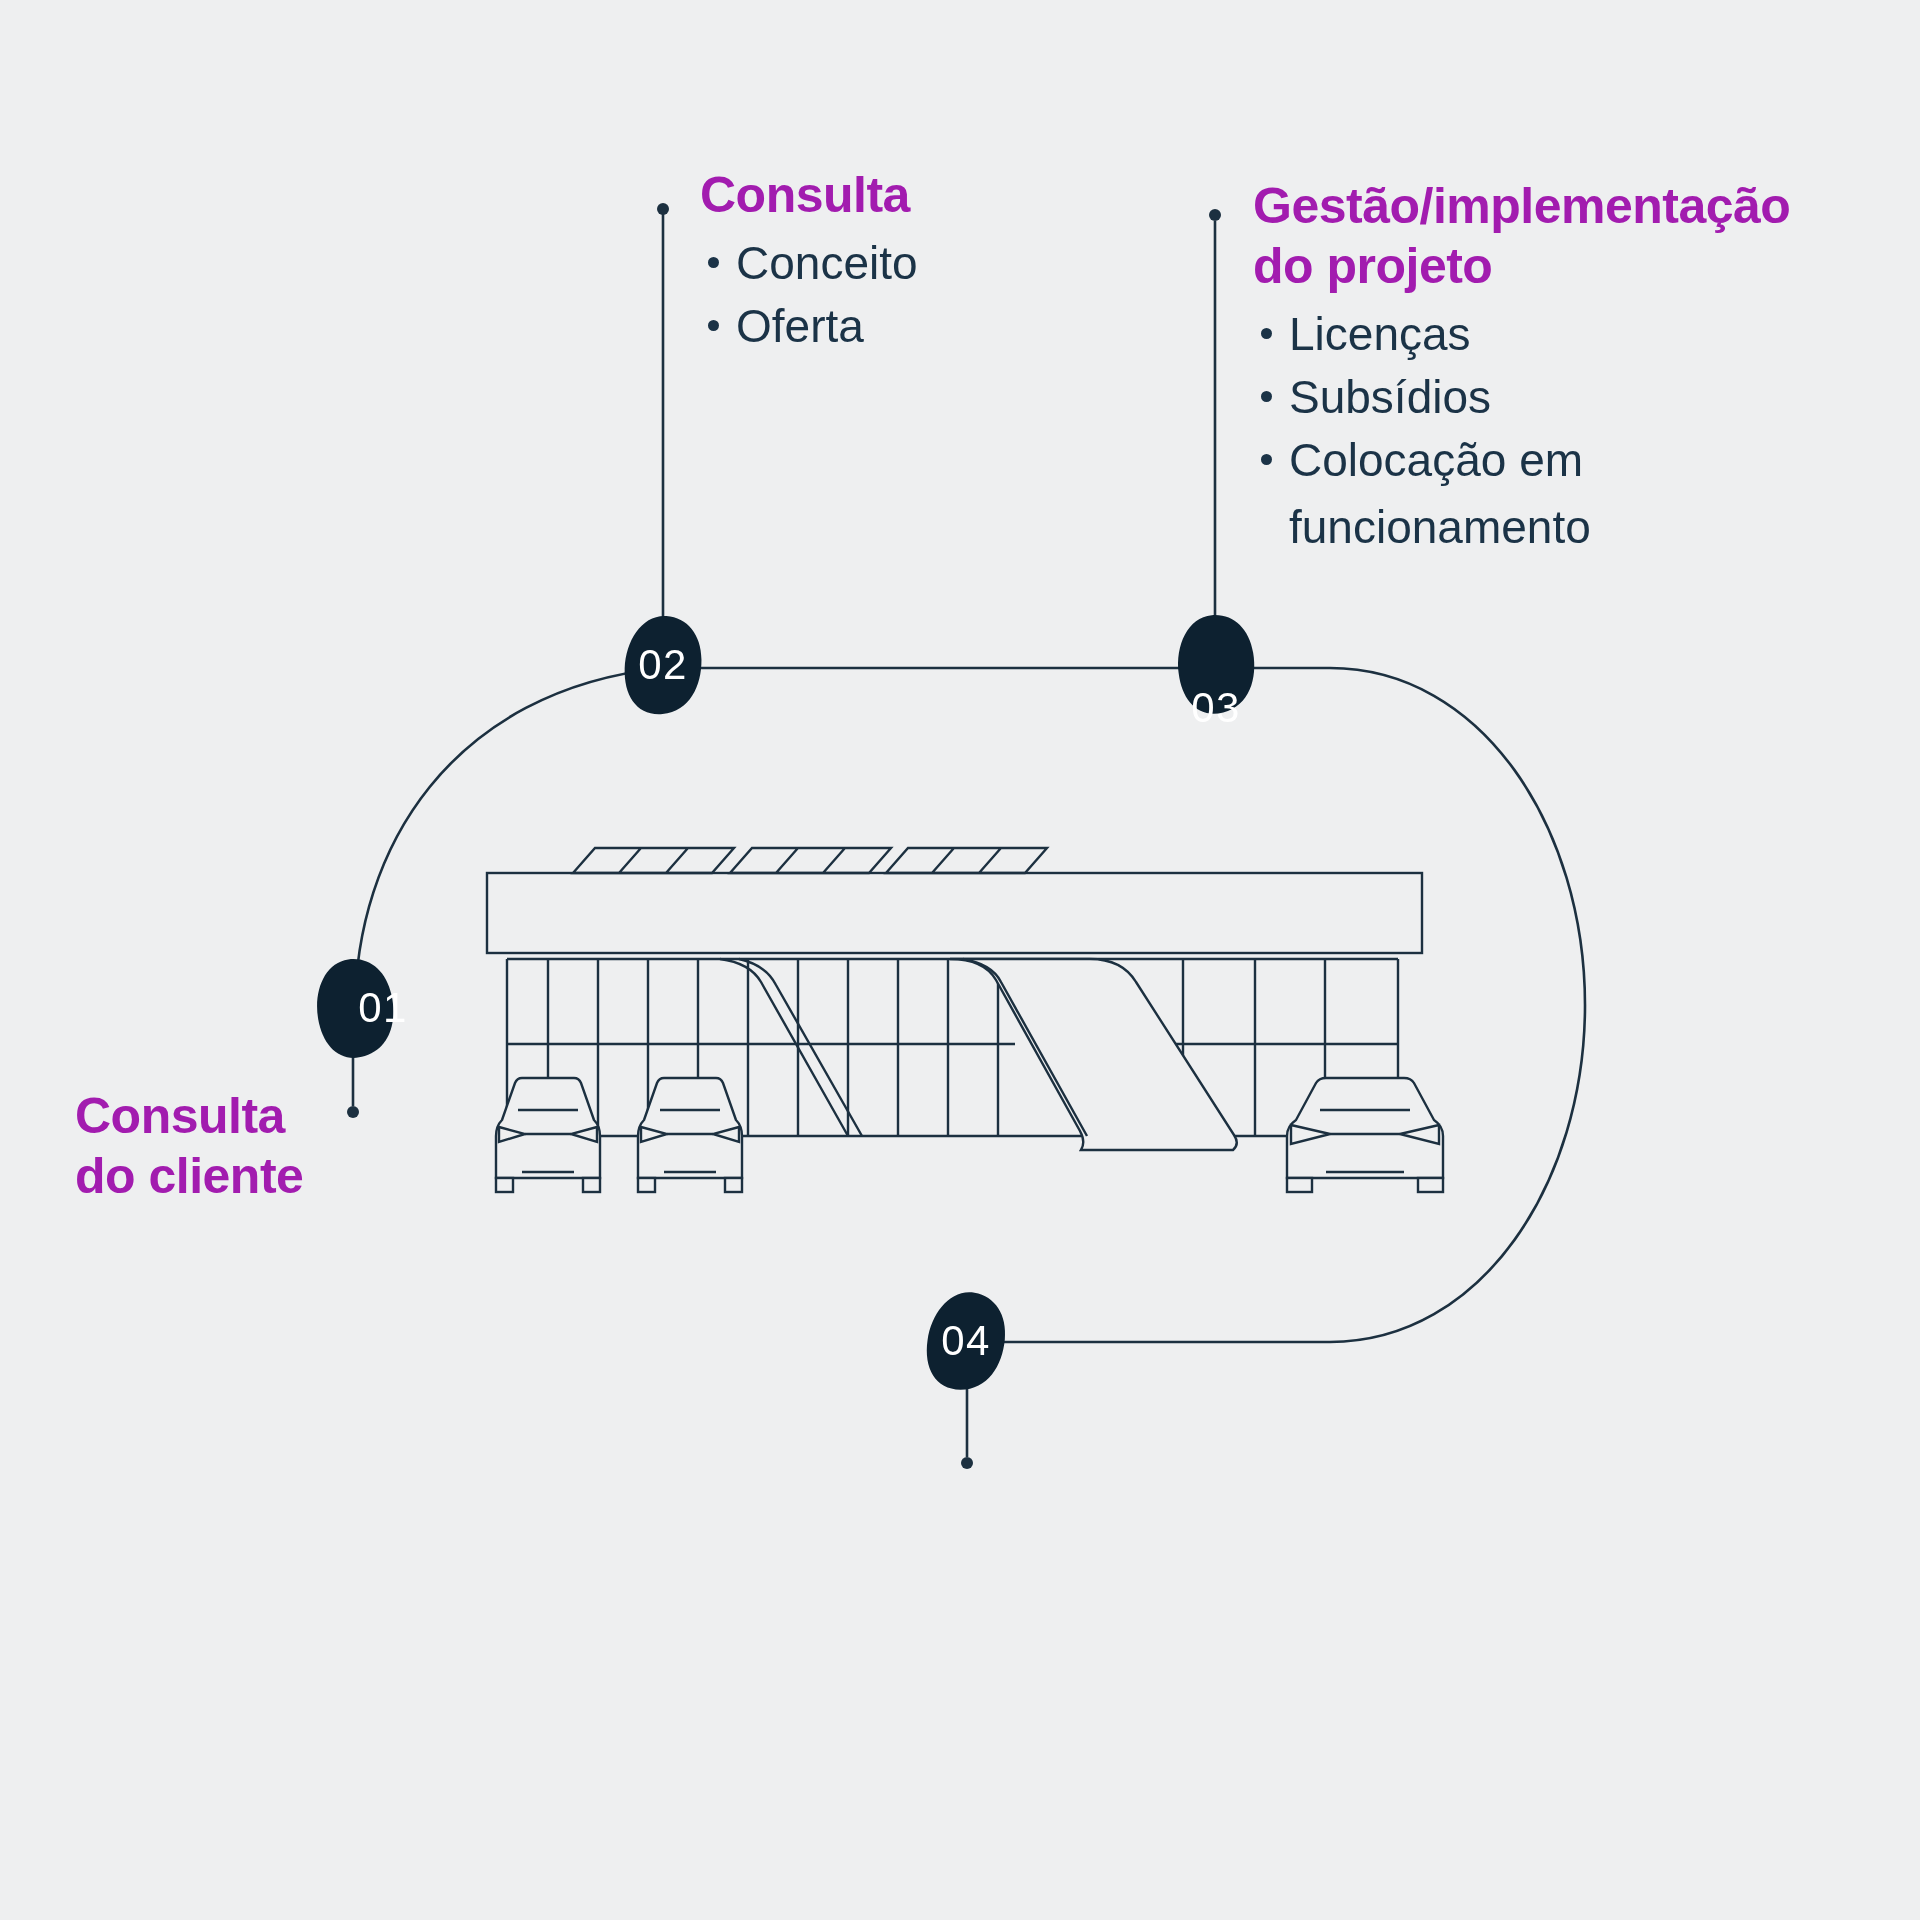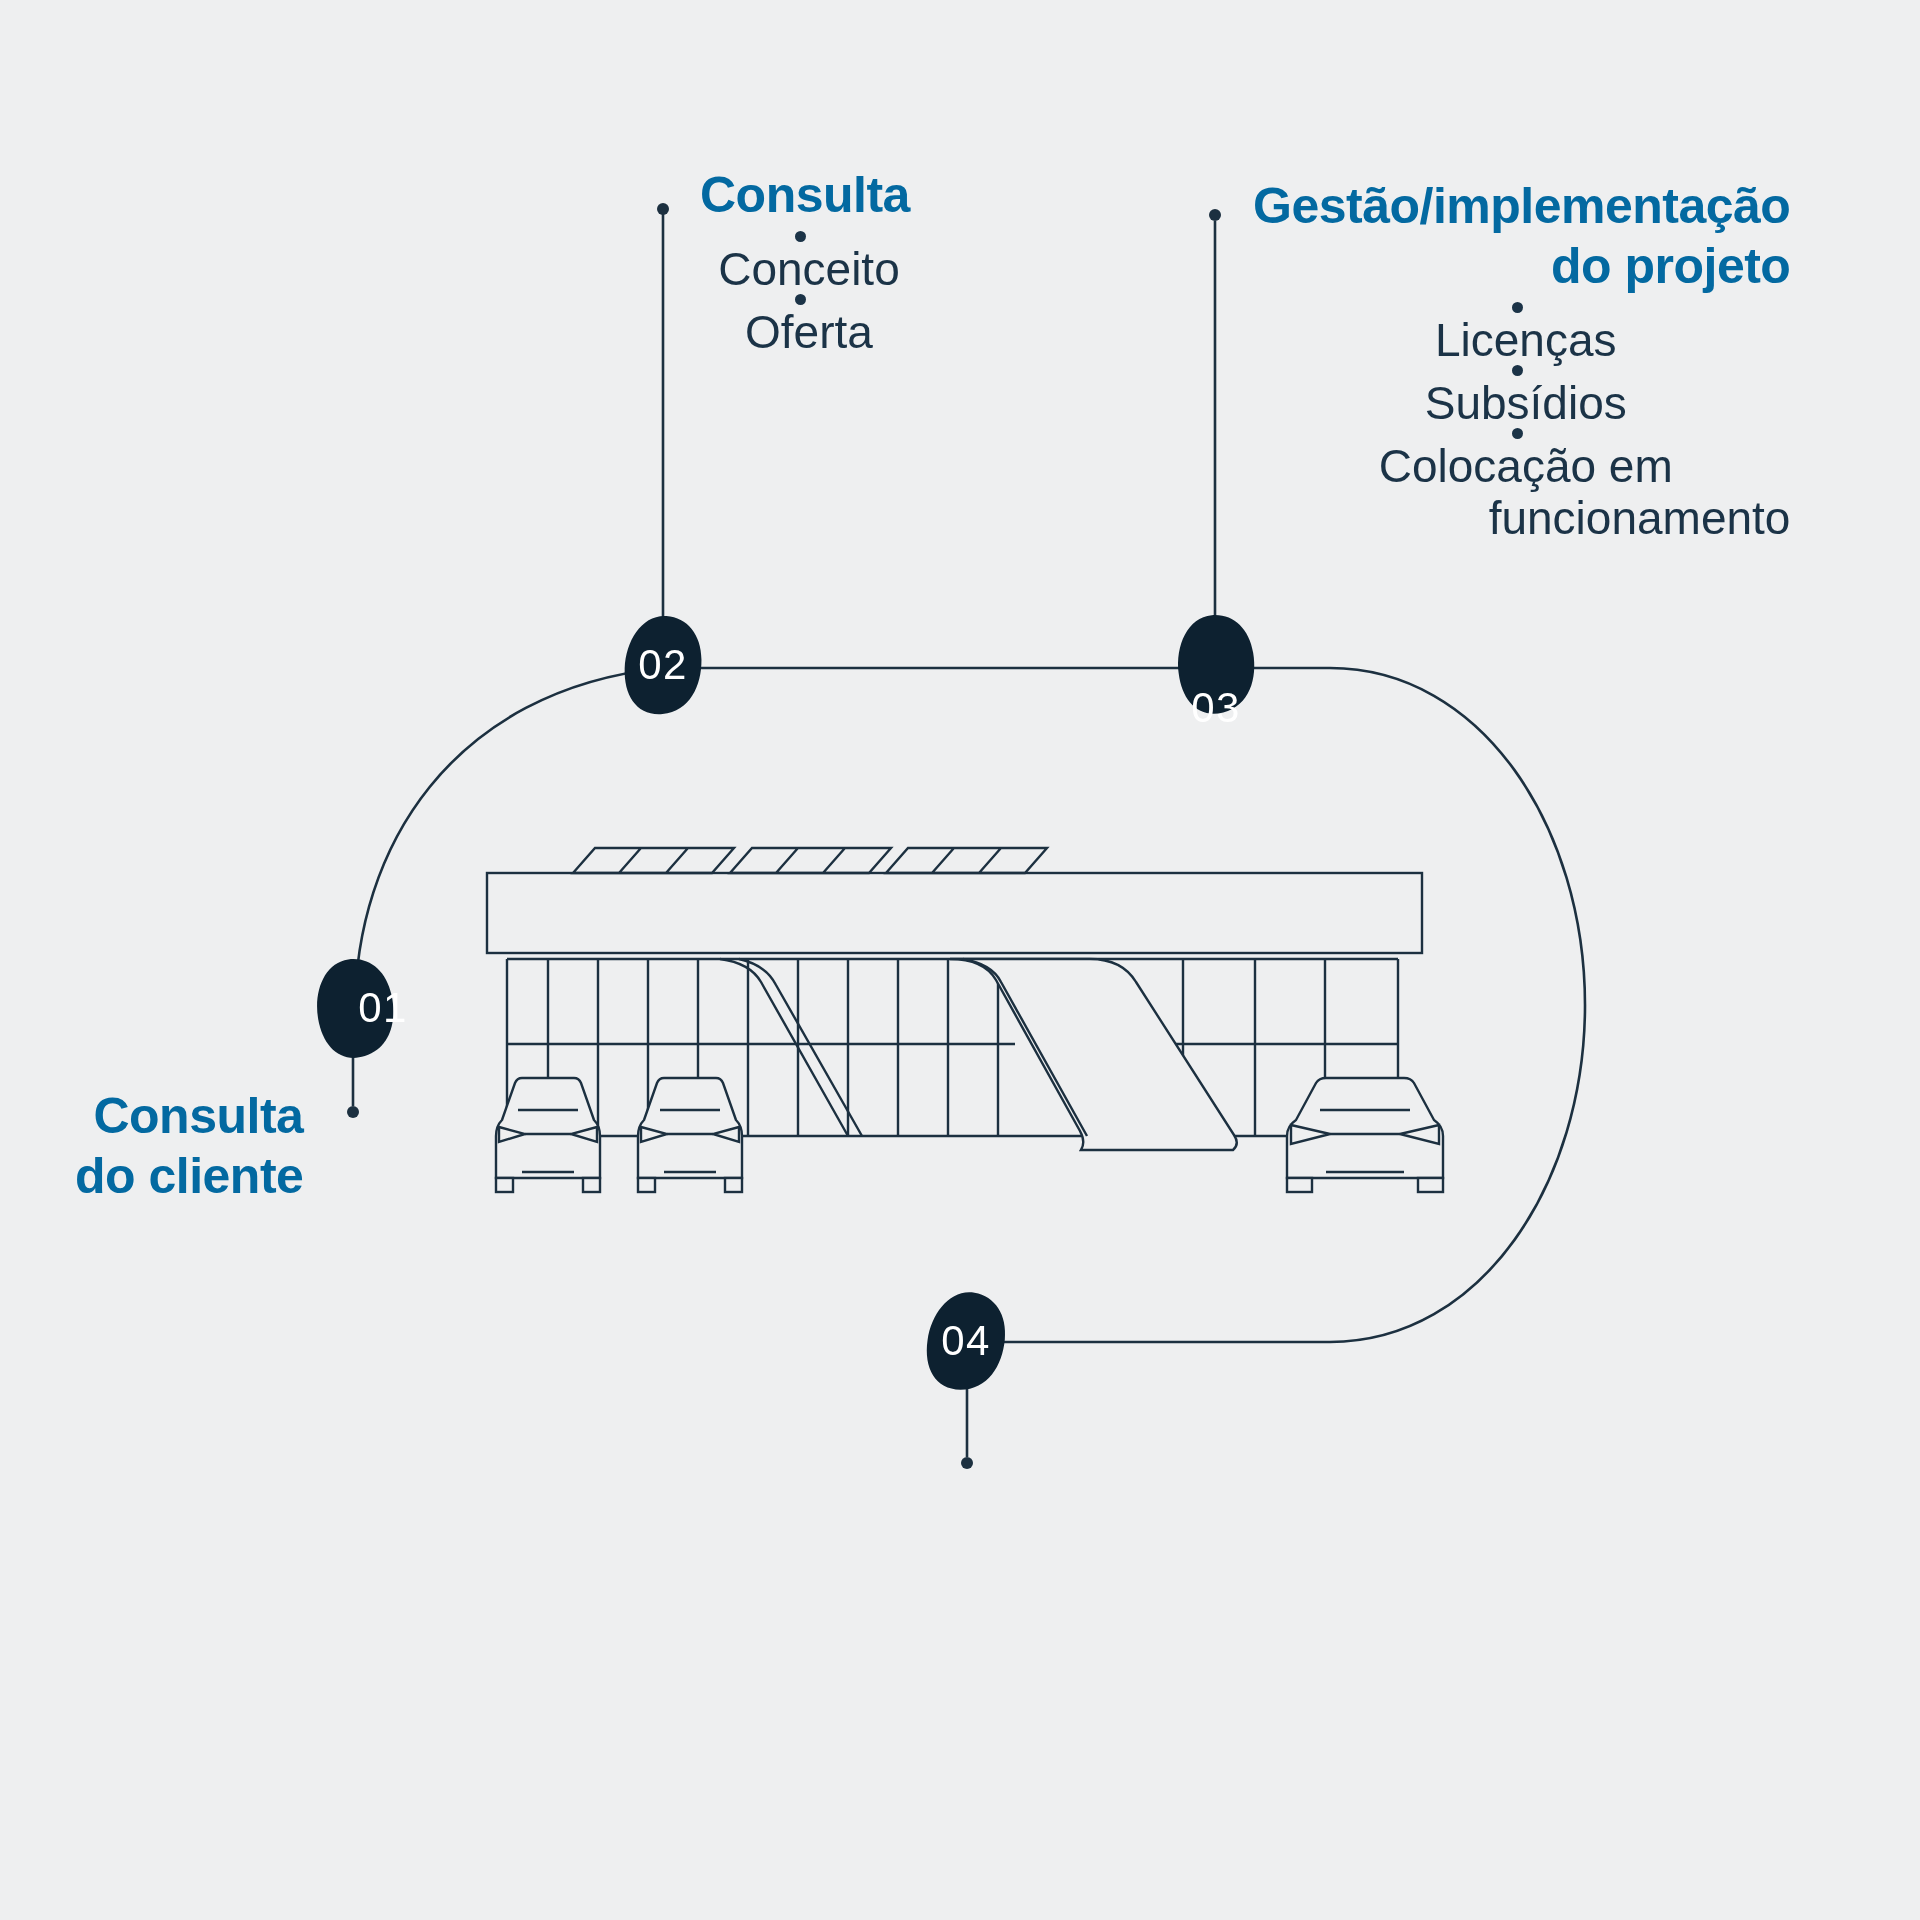--- a/index.html
+++ b/index.html
@@ -4,26 +4,26 @@
 <style>
   html,body{margin:0;padding:0;background:#EEEFF0;}
   .canvas{
     position:relative;width:1920px;height:1920px;overflow:hidden;
     background:#EEEFF0;font-family:"Liberation Sans",sans-serif;color:#102638;
   }
   .diagram{position:absolute;left:0;top:0;width:1920px;height:1920px;}
   .step{position:absolute;}
   .step-title{
     font-size:50px;font-weight:700;line-height:60px;letter-spacing:-0.5px;
-    color:#0369a1;white-space:nowrap;text-align:right;
+    color:#a21caf;white-space:nowrap;
   }
   .bullets{margin-top:6px;}
   .b-row{
     display:flex;align-items:center;padding-left:8px;height:63px;
-    font-size:46px;font-weight:400;color:#1B3347;white-space:nowrap;flex-direction:column;
+    font-size:46px;font-weight:400;color:#1B3347;white-space:nowrap;
   }
   .b-row .dot{
     width:11px;height:11px;border-radius:50%;background:#1B3347;
     margin-right:17px;flex:0 0 auto;
   }
   .b-row.cont{padding-left:36px;align-items:flex-end;}
   .badge-num{
     position:absolute;transform:translate(-50%,-50%);
     color:#FFFFFF;font-size:42px;letter-spacing:1.5px;font-weight:400;
   }

